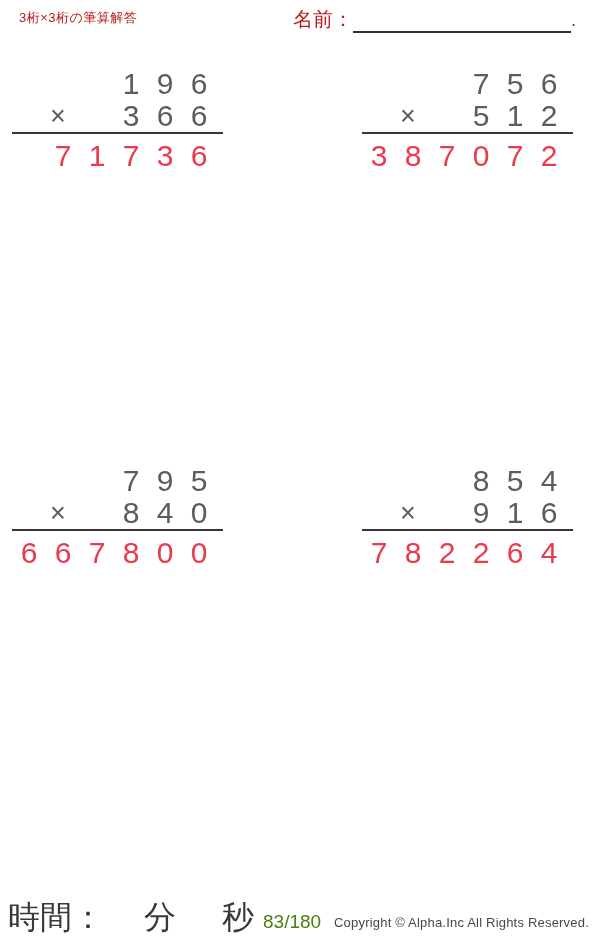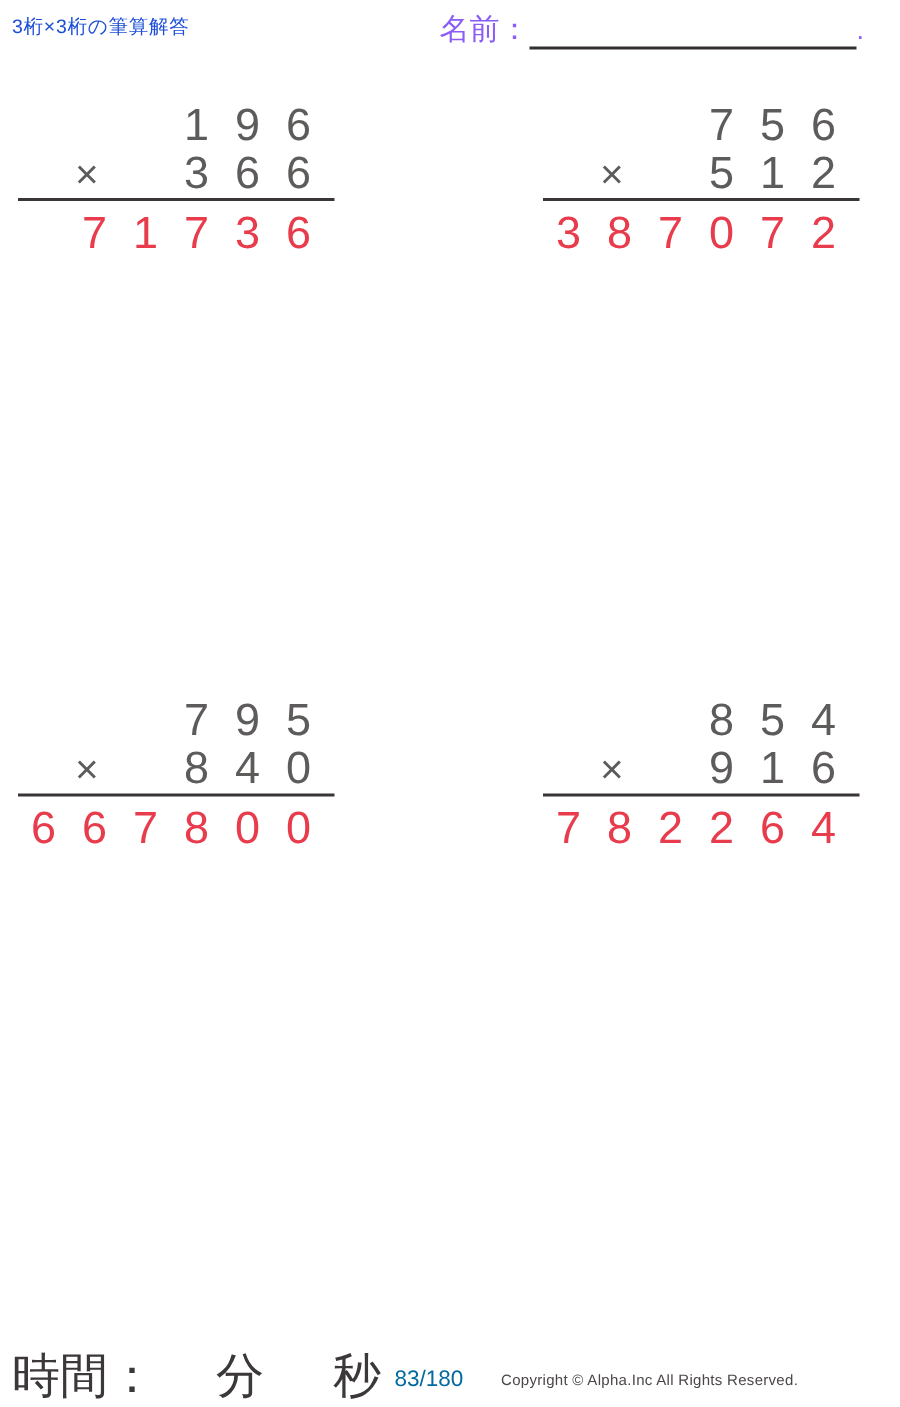--- a/index.html
+++ b/index.html
@@ -9,30 +9,30 @@
     width: 600px;
     height: 938px;
     font-family: "Liberation Sans", "DejaVu Sans", sans-serif;
     color: #443f40;
     overflow: hidden;
   }
 
   
   .title {
     position: absolute;
-    left: 8px; top: 9px;
+    left: 19px; top: 9px;
     font-size: 13px;
     letter-spacing: 0.5px;
-    color: #1d4ed8;
+    color: #b91c1c;
   }
   .name-row {
     position: absolute;
     left: 293px; top: 6px;
     font-size: 20px;
-    color: #8b5cf6;
+    color: #b91c1c;
     white-space: nowrap;
   }
   .name-line {
     display: inline-block;
     width: 218px;
     height: 22px;
     border-bottom: 2px solid #332e2f;
     vertical-align: bottom;
   }
   .name-period { font-size: 18px; }
@@ -83,27 +83,27 @@
     color: #3c3738;
     border-bottom: 2px solid #332e2f;
     padding: 0 10px 4px 3px;
     white-space: nowrap;
   }
   .time-gap1 { display: inline-block; width: 40px; }
   .time-gap2 { display: inline-block; width: 46px; }
   .page-number {
     position: absolute;
     left: 263px; top: 911px;
-    font-size: 15px;
-    color: #0369a1;
+    font-size: 19px;
+    color: #4d7c0f;
   }
   .copyright {
     position: absolute;
     left: 334px; top: 915px;
-    font-size: 10px;
+    font-size: 13px;
     letter-spacing: 0.2px;
     color: #4c4747;
   }
 </style>
 </head>
 <body style="--answer-red: #e83b4b; --digit-gray: #5e5b5b;">
 
 <div class="title">3桁×3桁の筆算解答</div>
 <div class="name-row"><span>名前：</span><span class="name-line"></span><span class="name-period">.</span>
 </div>

